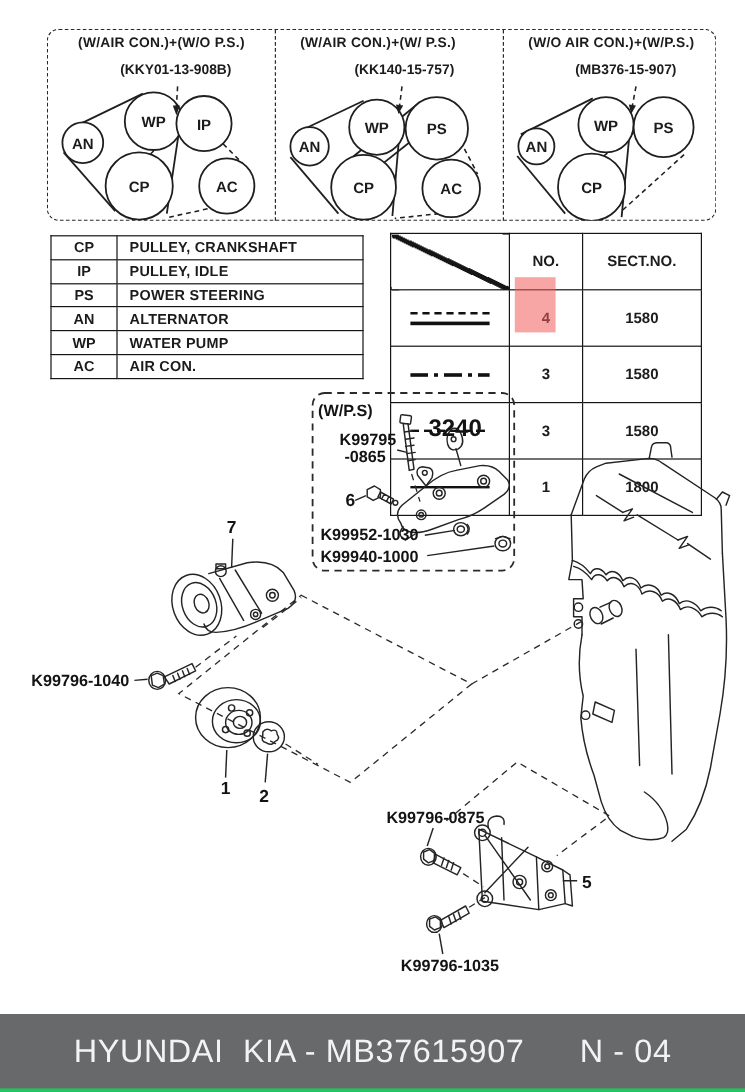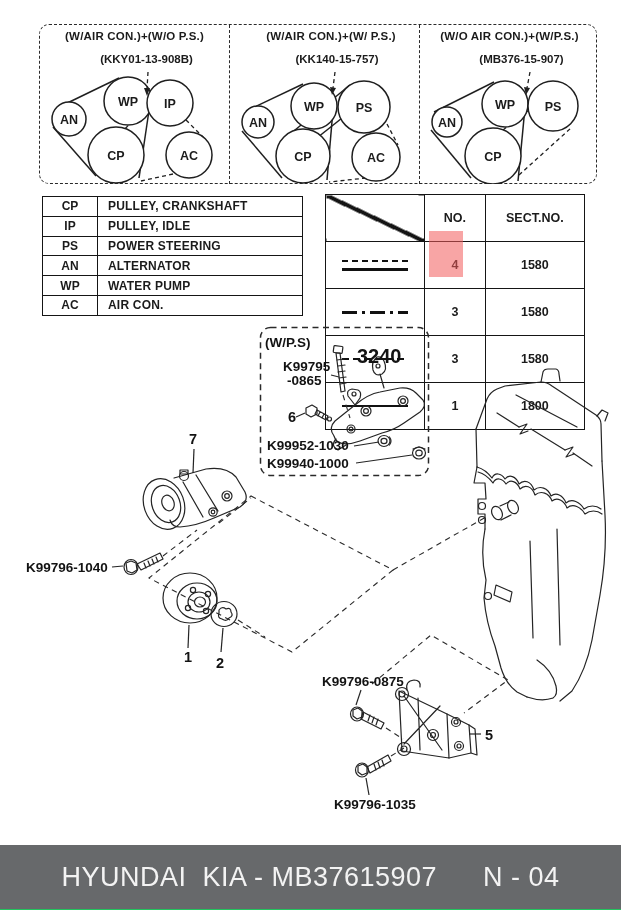--- a/index.html
+++ b/index.html
@@ -48,34 +48,34 @@
   .art-svg .ln{stroke:#242424;stroke-width:1.2;fill:none;stroke-linejoin:round;stroke-linecap:round;}
   .art-svg .dash{stroke:#2a2a2a;stroke-width:1.1;fill:none;stroke-dasharray:5.5,4.5;}
   .art-svg .lead{stroke:#242424;stroke-width:1.2;fill:none;}
   .art-svg text{font-family:"Liberation Sans",sans-serif;fill:#131313;font-weight:700;}
   .art-svg .lbl{font-size:13.5px;}
   .art-svg .num{font-size:14.5px;}
   .art-svg .big{font-size:20px;}
   
   .footer{position:absolute;left:0;top:845px;width:621px;height:65px;background:#67696b;
           display:flex;align-items:center;justify-content:center;gap:46px;
-          border-bottom:1px solid #22c55e;box-sizing:border-box;}
+          border-bottom:3px solid #22c55e;box-sizing:border-box;}
   .footer span{color:#f3f3f3;font-size:27px;letter-spacing:0.5px;white-space:pre;}
 </style>
 </head>
 <body>
 
 <div class="page">
 
   <div class="belt-outer"></div>
   <div class="belt-divider" style="left:229px"></div>
   <div class="belt-divider" style="left:419px"></div>
 
   <div class="bd-title" style="left:39px;width:191px">(W/AIR CON.)+(W/O P.S.)</div>
-  <div class="bd-title" style="left:236px;width:190px">(W/AIR CON.)+(W/ P.S.)</div>
+  <div class="bd-title" style="left:220px;width:190px">(W/AIR CON.)+(W/ P.S.)</div>
   <div class="bd-title" style="left:420px;width:179px">(W/O AIR CON.)+(W/P.S.)</div>
 
   <div class="bd-part" style="left:39px;width:191px">(KKY01-13-908B)</div>
   <div class="bd-part" style="left:230px;width:190px">(KK140-15-757)</div>
   <div class="bd-part" style="left:420px;width:179px">(MB376-15-907)</div>
 
   <svg class="belt-svg" style="left:40px" width="190" height="115" viewBox="0 0 190 115">
     <line x1="17" y1="39" x2="79" y2="9"></line>
       <line x1="111" y1="28" x2="99" y2="109"></line>
       <line x1="56" y1="107" x2="13" y2="58"></line>

